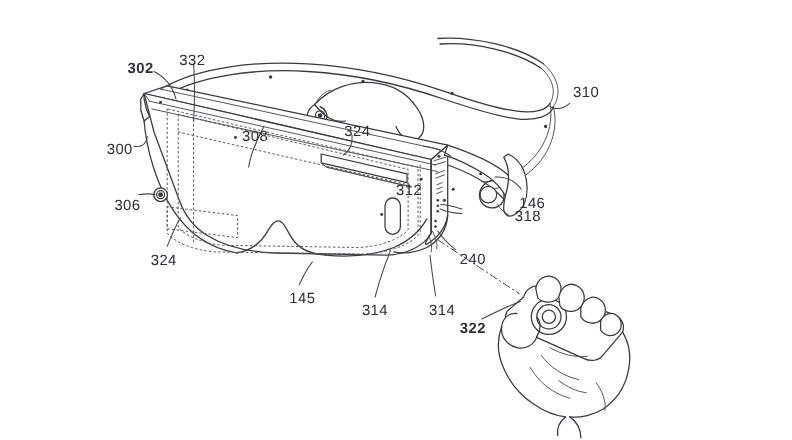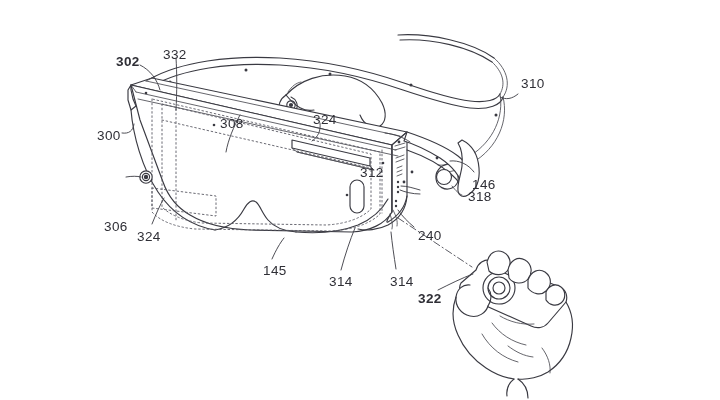--- a/index.html
+++ b/index.html
@@ -320,21 +320,21 @@
   </svg>
 
   <div class="reflabel" style="left:116px; top:55px;font-weight:bold;">302</div>
   <div class="reflabel" style="left:163px; top:48px;">332</div>
   <div class="reflabel" style="left:97px; top:129px;">300</div>
   <div class="reflabel" style="left:220px; top:105px;margin-top:12px;">308</div>
   <div class="reflabel" style="left:313px; top:113px;">324</div>
   <div class="reflabel" style="left:521px; top:77px;">310</div>
   <div class="reflabel" style="left:360px; top:130px;margin-top:36px;">312</div>
   <div class="reflabel" style="left:472px; top:178px;">146</div>
-  <div class="reflabel" style="left:104px; top:180px;margin-top:40px;">306</div>
+  <div class="reflabel" style="left:104px; top:180px;">306</div>
   <div class="reflabel" style="left:137px; top:230px;">324</div>
   <div class="reflabel" style="left:423px; top:190px;margin-left:45px;">318</div>
   <div class="reflabel" style="left:418px; top:229px;">240</div>
   <div class="reflabel" style="left:263px; top:264px;">145</div>
   <div class="reflabel" style="left:329px; top:275px;">314</div>
   <div class="reflabel" style="left:390px; top:275px;">314</div>
   <div class="reflabel" style="left:418px; top:292px;font-weight:bold;">322</div>
 
 </div>
 

